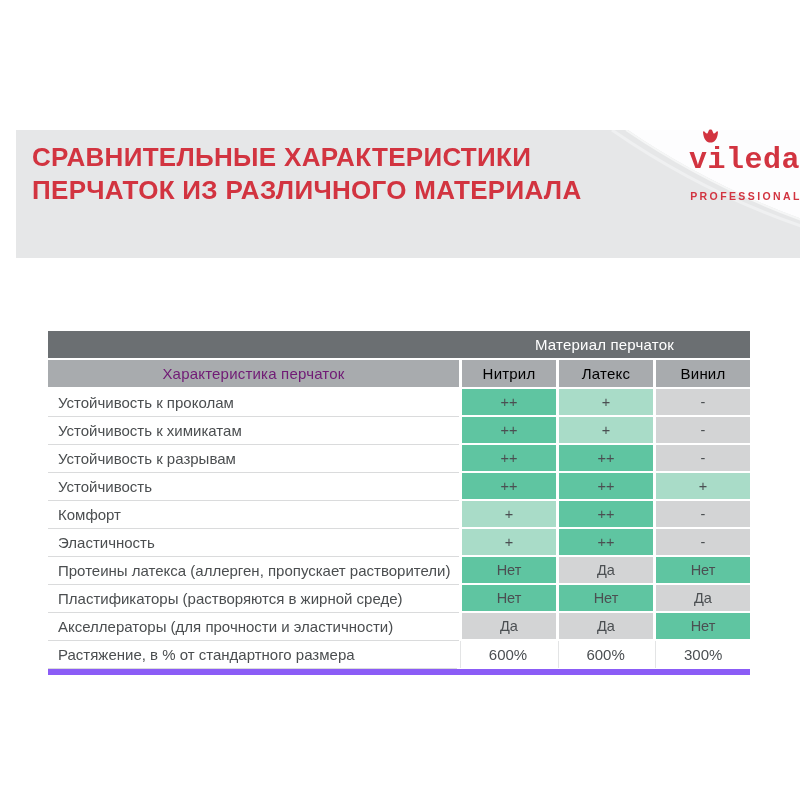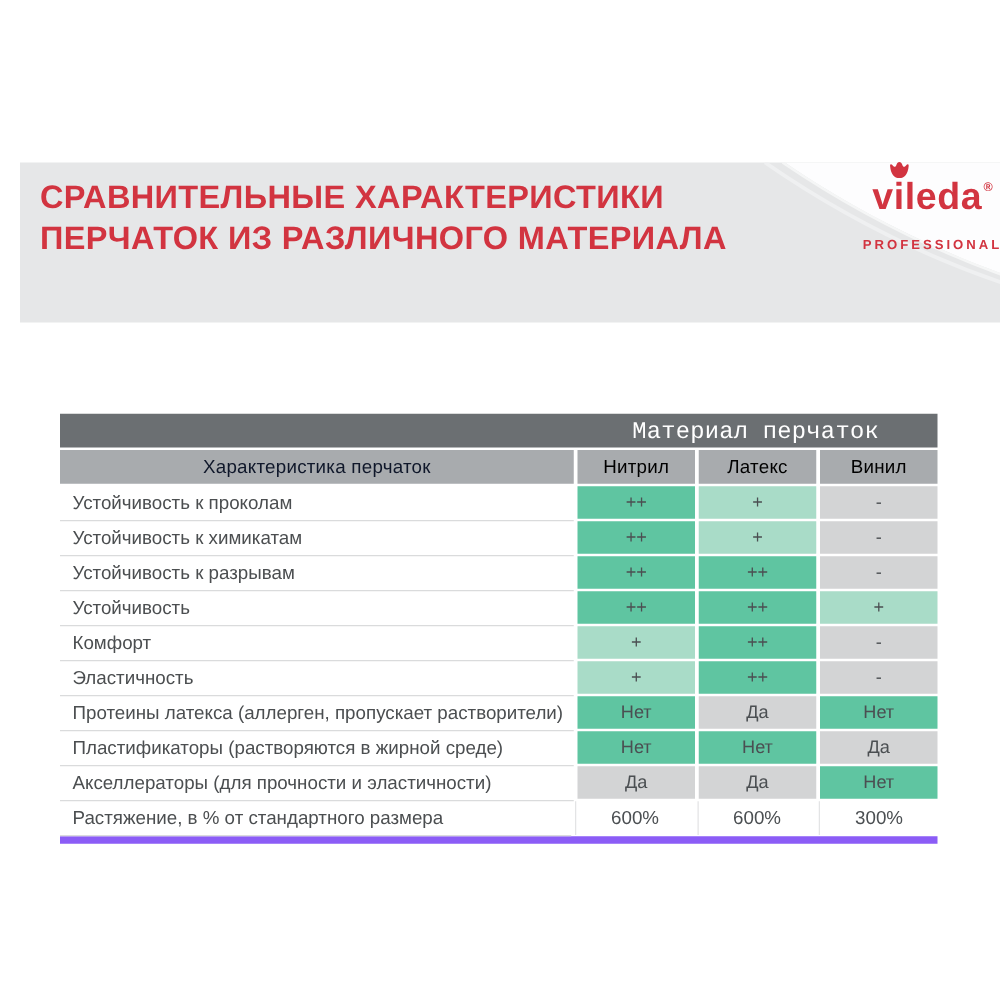--- a/index.html
+++ b/index.html
@@ -19,40 +19,40 @@
     font-size:26px;line-height:33px;font-weight:700;
     letter-spacing:0.3px;color:var(--red,#d23440);
     white-space:nowrap;
   }
   .logo{
     position:absolute;top:6px;right:13px;width:114px;
     text-align:center;color:var(--red,#d23440);
   }
   .logo-brand-wrap{position:relative;display:inline-block;line-height:30px;}
   .tulip{position:absolute;left:13px;top:-7px;width:17px;height:14px;}
-  .logo-brand{font-size:30px;font-weight:700;letter-spacing:0.5px;}
+  .logo-brand{font-size:30px;font-weight:700;letter-spacing:0.5px;font-family:Liberation Mono, monospace;}
   .logo-reg{font-size:10px;font-weight:700;vertical-align:14px;margin-left:1px;}
   .logo-sub{font-size:10.5px;font-weight:700;letter-spacing:2.4px;margin-top:12px;white-space:nowrap;}
   
   .table{
     position:absolute;left:48px;top:331px;width:702px;
     font-size:15px;
   }
   .thead-group{
     display:flex;height:27px;margin-bottom:2px;
     background:var(--dark,#6b6f72);color:#ffffff;
   }
   .thead-group .spacer{width:411px;}
   .thead-group .group-label{
     flex:1;display:flex;align-items:center;justify-content:center;
-    font-size:19px;letter-spacing:0.2px;font-family:Liberation Mono, monospace;
+    font-size:15px;letter-spacing:0.2px;
   }
   .thead-cols{display:flex;height:27px;margin-bottom:2px;}
   .head-label{
-    width:411px;background:var(--gray,#a8abae);color:#0f172a;
+    width:411px;background:var(--gray,#a8abae);color:#701a75;
     display:flex;align-items:center;justify-content:center;letter-spacing:0.2px;
   }
   .head-cell{
     width:94px;margin-left:3px;background:var(--gray,#a8abae);color:#000000;
     display:flex;align-items:center;justify-content:center;letter-spacing:0.2px;
   }
   .row{display:flex;height:28px;}
   .row-label{
     width:411px;box-sizing:border-box;padding-left:10px;
     display:flex;align-items:center;

